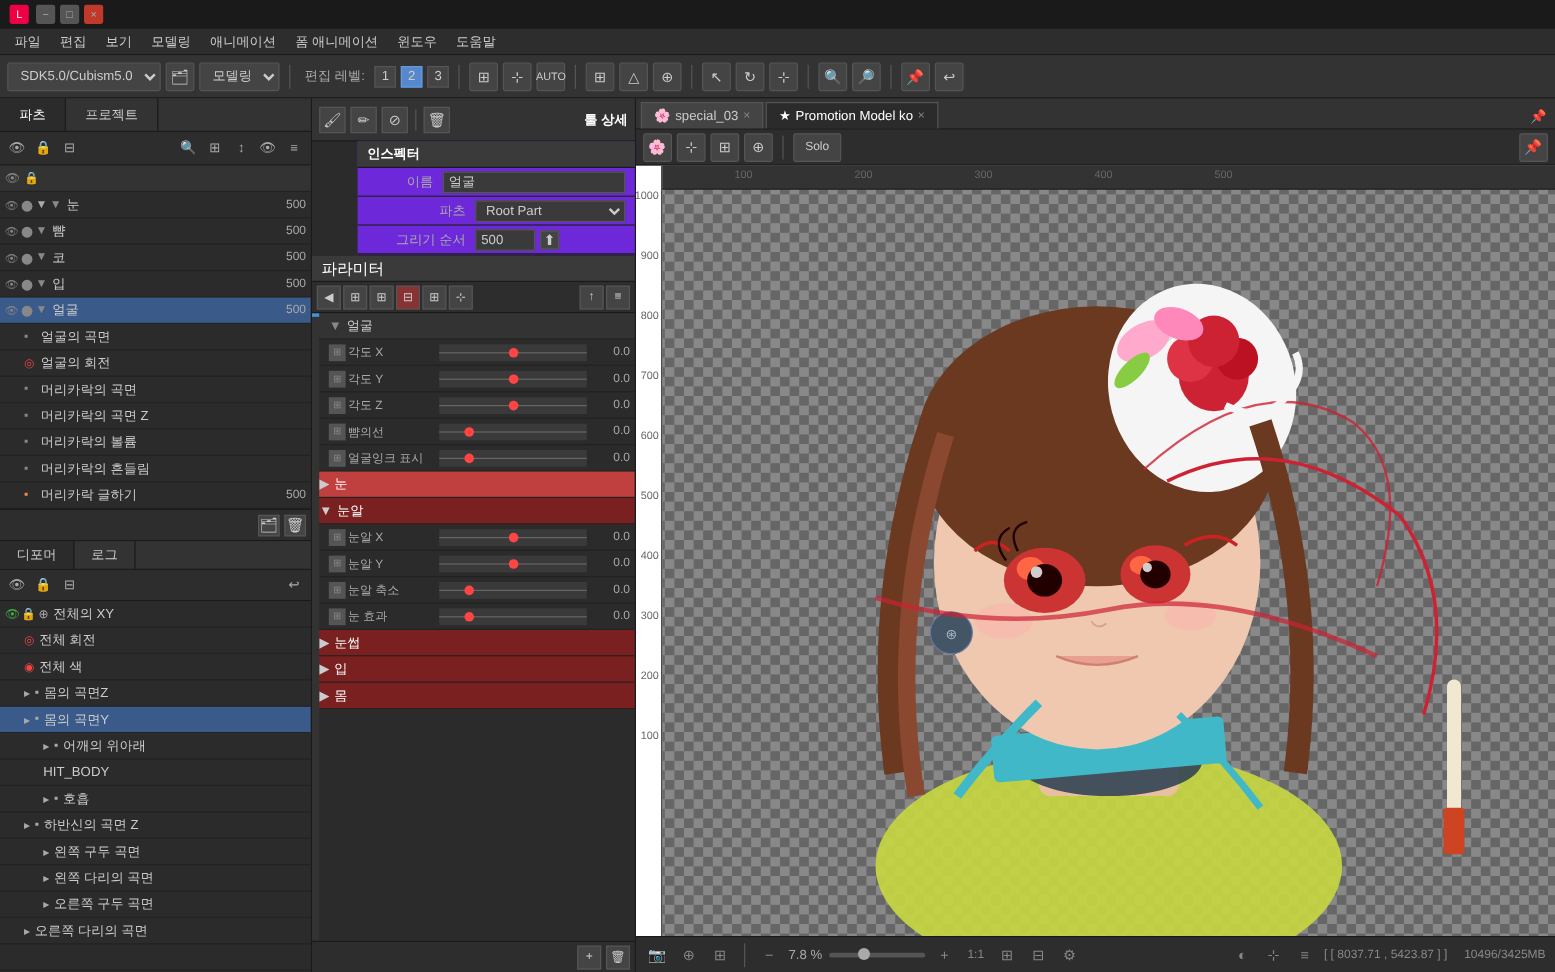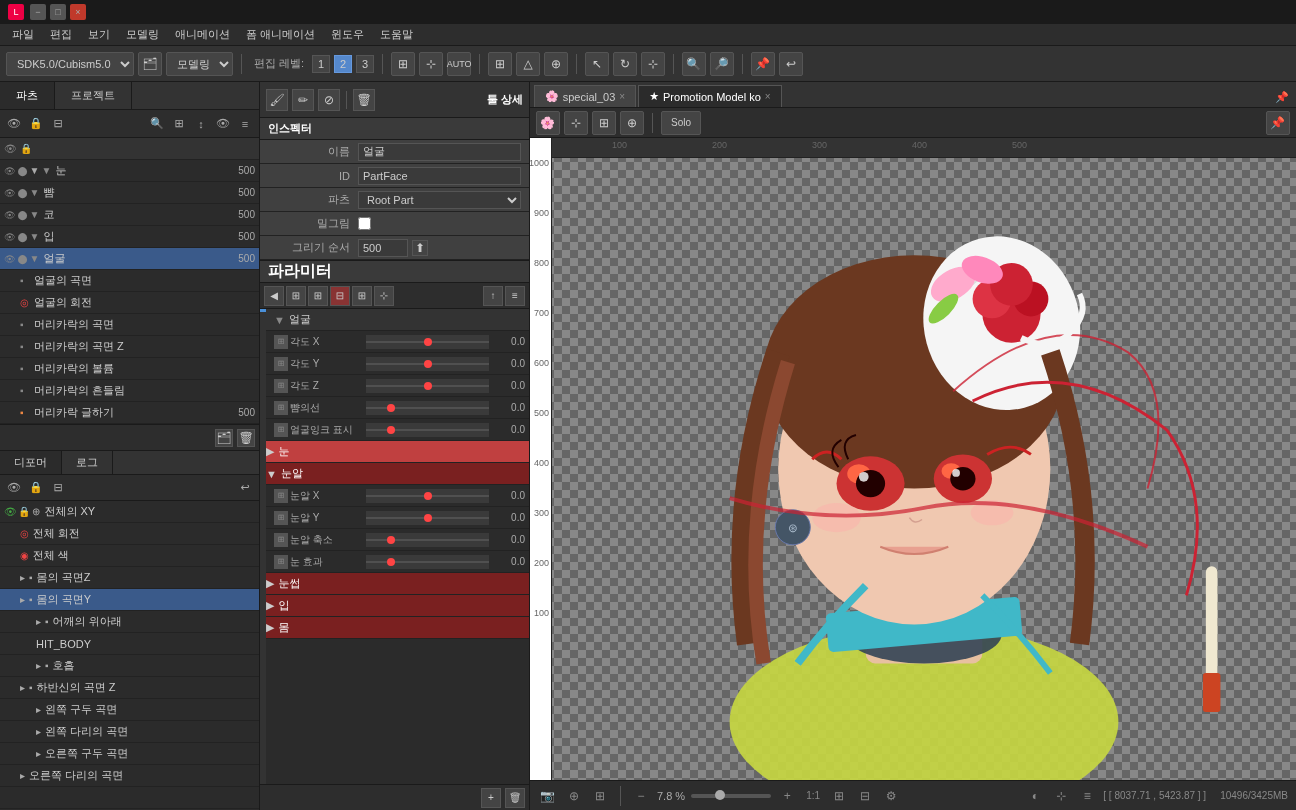--- a/index.html
+++ b/index.html
@@ -265,22 +265,23 @@
       display: flex;
       align-items: center;
       justify-content: center;
       cursor: pointer;
       font-size: 12px;
     }
     .td-sep { width: 1px; height: 18px; background: #555; margin: 0 2px; }
 
     
     #inspector-section {
-      background: #404040;
+      background: #6d28d9;
       border-bottom: 1px solid #1a1a1a;
+      margin-left: 38px;
     }
     #inspector-header {
       height: 22px;
       background: #3a3a3a;
       display: flex;
       align-items: center;
       padding: 0 8px;
       font-size: 11px;
       color: #fff;
       font-weight: bold;
@@ -344,22 +345,22 @@
     #params-header-bar {
       height: 22px;
       background: #3a3a3a;
       display: flex;
       align-items: center;
       padding: 0 8px;
       border-bottom: 1px solid #1a1a1a;
     }
     #params-title {
       color: #fff;
-      font-size: 16px;
-      font-weight: bold;
+      font-size: 13px;
+      font-weight: normal;
       flex: 1;
     }
     #params-toolbar {
       height: 26px;
       background: #2d2d2d;
       display: flex;
       align-items: center;
       padding: 0 4px;
       gap: 2px;
       border-bottom: 1px solid #1a1a1a;
@@ -884,32 +885,24 @@
 
     <div id="inspector-section">
       <div id="inspector-header">
         <span>인스펙터</span>
       </div>
       <div class="inspector-row">
         <span class="inspector-label">이름</span>
         <input class="inspector-input" value="얼굴" style="">
       </div>
       <div class="inspector-row">
-        <span class="inspector-label">ID</span>
-        <input class="inspector-input" value="PartFace" style="">
-      </div>
-      <div class="inspector-row">
         <span class="inspector-label">파츠</span>
         <select class="inspector-select">
           <option>Root Part</option>
         </select>
-      </div>
-      <div class="inspector-row">
-        <span class="inspector-label">밀그림</span>
-        <input type="checkbox" class="inspector-checkbox" style="">
       </div>
       <div class="inspector-row">
         <span class="inspector-label">그리기 순서</span>
         <div class="inspector-number-row">
           <input class="inspector-number" value="500" style="">
           <div class="td-btn" style="width:16px;height:16px;">⬆</div>
         </div>
       </div>
     </div>
 

